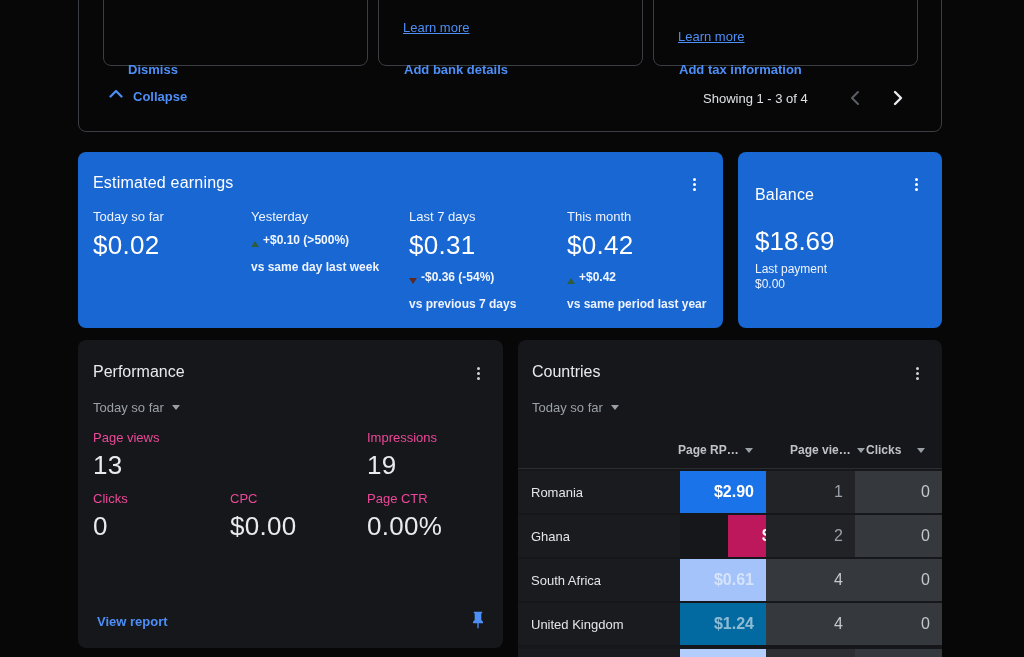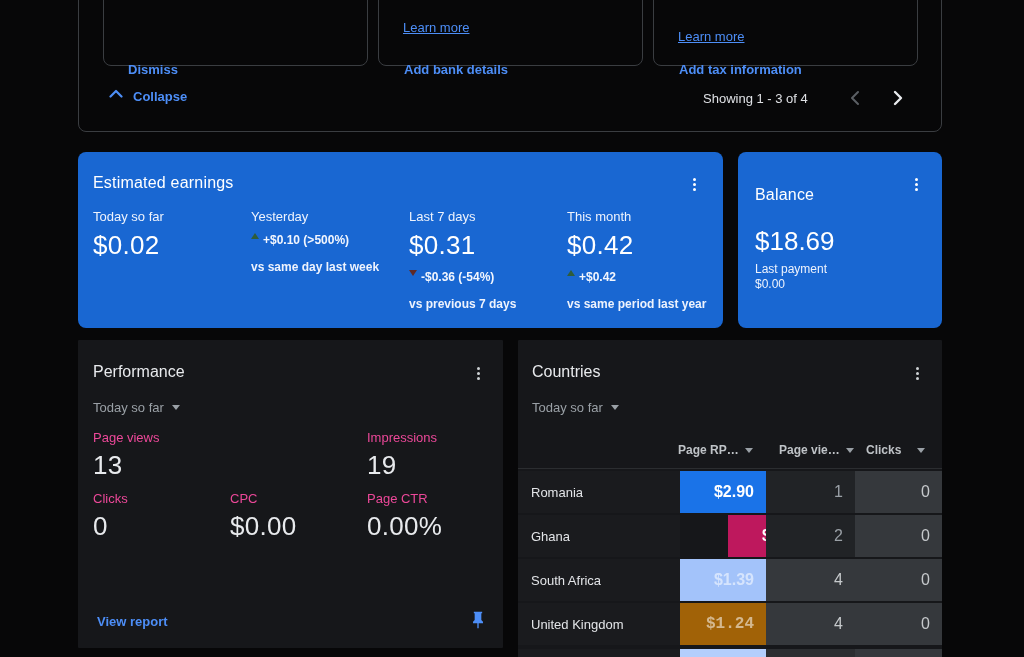--- a/index.html
+++ b/index.html
@@ -20,30 +20,30 @@
   .blue-card{background:#1967d2;border-radius:8px;color:#fff;}
   .ee-card{left:78px;top:152px;width:645px;height:176px;}
   .bal-card{left:738px;top:152px;width:204px;height:176px;}
   .card-title{font-size:16px;font-weight:500;letter-spacing:.2px;}
   .kebab{width:16px;height:20px;display:flex;flex-direction:column;align-items:center;justify-content:center;gap:2px;cursor:pointer;}
   .kebab i{width:3px;height:3px;border-radius:50%;background:#fff;}
   .kebab.gray i{background:#cdd1d4;}
   .ee-col{position:absolute;top:57px;width:152px;}
   .ee-label{font-size:13px;color:#eef3fd;}
   .ee-value{margin-top:6px;font-size:26px;font-weight:400;color:#fff;letter-spacing:.3px;}
-  .ee-delta{margin-top:9px;font-size:12px;font-weight:bold;color:#f2f6fe;display:flex;align-items:flex-start;gap:4px;}
+  .ee-delta{margin-top:9px;font-size:12px;font-weight:bold;color:#f2f6fe;display:flex;align-items:flex-end;gap:4px;}
   .ee-vs{margin-top:13px;font-size:12px;font-weight:700;color:#eef3fd;}
   .tri{width:0;height:0;display:inline-block;}
   .tri.up{border-left:4px solid transparent;border-right:4px solid transparent;border-bottom:6px solid #2f5d3a;}
   .tri.down{border-left:4px solid transparent;border-right:4px solid transparent;border-top:6px solid #5f2a26;}
   .bal-value{font-size:26px;color:#fff;}
   .bal-small{font-size:12px;font-weight:500;color:#eef3fd;line-height:15px;}
 
   
-  .dark-card{background:#16171a;border-radius:1px;}
+  .dark-card{background:#16171a;border-radius:8px;}
   .perf-card{left:78px;top:340px;width:425px;height:308px;}
   .cty-card{left:518px;top:340px;width:424px;height:340px;border-bottom-left-radius:0;border-bottom-right-radius:0;}
   .dk-title{font-size:16px;color:#e8eaed;font-weight:400;}
   .range{display:flex;align-items:center;gap:8px;font-size:13px;color:#9aa0a6;cursor:pointer;}
   .caret{width:0;height:0;border-left:4px solid transparent;border-right:4px solid transparent;border-top:5px solid #9aa0a6;display:inline-block;}
   .m-label{font-size:13px;color:#ec4899;}
   .m-value{margin-top:5px;font-size:26px;color:#e8eaed;letter-spacing:.3px;}
   .perf-col{position:absolute;width:130px;}
 
   
@@ -54,21 +54,21 @@
   .cell-country{position:absolute;left:0;top:0;width:162px;height:42px;background:#1a1b1e;color:#e3e5e8;
                 font-size:13px;display:flex;align-items:center;padding-left:13px;box-sizing:border-box;}
   .cell{position:absolute;top:0;height:42px;font-size:16px;display:flex;align-items:center;justify-content:flex-end;
         padding-right:12px;box-sizing:border-box;}
   .cell.rpm{left:162px;width:86px;font-weight:bold;color:#fff;}
   .cell.views{left:248px;width:89px;}
   .cell.clicks{left:337px;width:87px;color:#c6c9cc;}
   .r0 .rpm{background:#1a73e8;} .r0 .views{background:#212326;color:#9aa0a6;} .r0 .clicks{background:#35383c;}
   .r1 .rpm{background:#be185d;margin-left:48px;} .r1 .views{background:#212326;color:#9aa0a6;} .r1 .clicks{background:#35383c;}
   .r2 .rpm{background:#a3c3fa;color:rgba(255,255,255,.55);} .r2 .views{background:#35383c;color:#c6c9cc;} .r2 .clicks{background:#35383c;}
-  .r3 .rpm{background:#a16207;color:rgba(255,255,255,.55);font-family:Liberation Mono, monospace;} .r3 .views{background:#35383c;color:#c6c9cc;} .r3 .clicks{background:#35383c;}
+  .r3 .rpm{background:#0369a1;color:rgba(255,255,255,.55);} .r3 .views{background:#35383c;color:#c6c9cc;} .r3 .clicks{background:#35383c;}
   .r4 .rpm{background:#b3cefc;} .r4 .views{background:#2c2e31;} .r4 .clicks{background:#35383c;}
 </style>
 </head>
 <body>
 
 <div class="stage">
 
   <div class="abs notif-wrap">
     <div class="notif-card" style="left:24px;">
       <span class="link abs" style="left:24px;top:120px;">Dismiss</span>
@@ -210,21 +210,21 @@
       </div>
     <div class="abs range" style="left:14px;top:60px;">
       <span>Today so far</span>
       <span class="caret"></span>
     </div>
 
     <div class="th" style="left:160px;top:103px;">
       <span>Page RP…</span>
       <span class="caret"></span>
     </div>
-    <div class="th" style="left:237px;top:103px;padding-left:24px;">
+    <div class="th" style="left:248px;top:103px;padding-left:24px;">
       <span>Page vie…</span>
       <span class="caret"></span>
     </div>
     <div class="th" style="left:348px;top:103px;gap:16px;">
       <span>Clicks</span>
       <span class="caret"></span>
     </div>
 
     <div class="tablewrap">
       <div class="trow r0" style="top:2px;">
@@ -234,21 +234,21 @@
         <div class="cell clicks">0</div>
       </div>
       <div class="trow r1" style="top:46px;">
         <div class="cell-country">Ghana</div>
         <div class="cell rpm">$1.94</div>
         <div class="cell views">2</div>
         <div class="cell clicks">0</div>
       </div>
       <div class="trow r2" style="top:90px;">
         <div class="cell-country">South Africa</div>
-        <div class="cell rpm">$1.39</div>
+        <div class="cell rpm">$0.61</div>
         <div class="cell views">4</div>
         <div class="cell clicks">0</div>
       </div>
       <div class="trow r3" style="top:134px;">
         <div class="cell-country">United Kingdom</div>
         <div class="cell rpm">$1.24</div>
         <div class="cell views">4</div>
         <div class="cell clicks">0</div>
       </div>
       <div class="trow r4" style="top:180px;">

